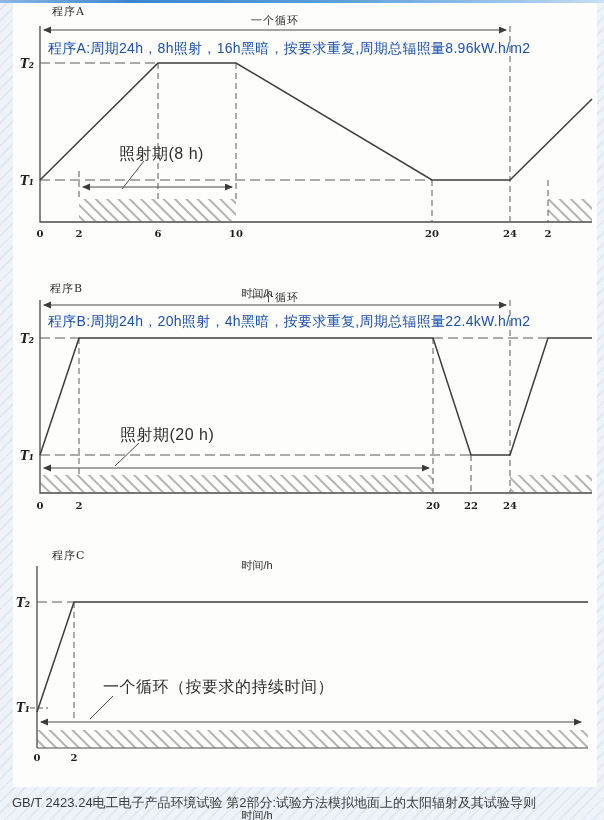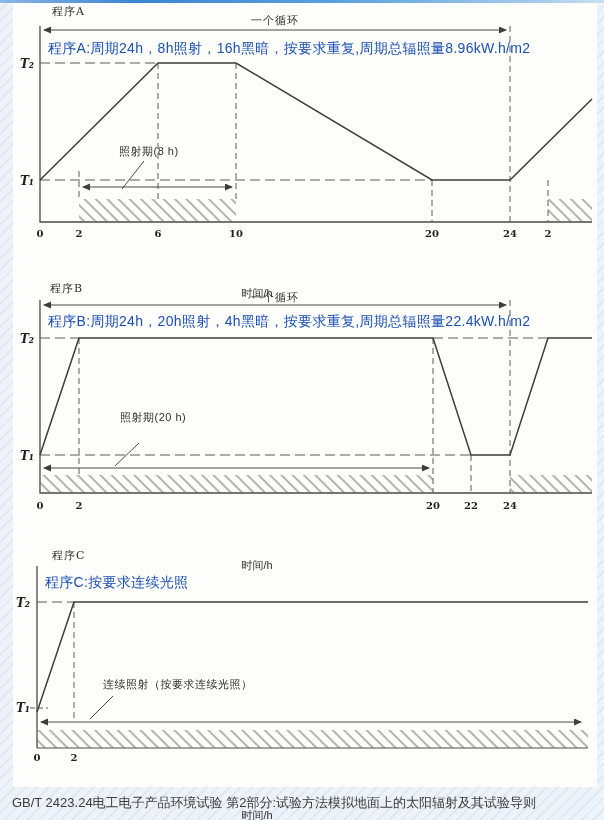--- a/index.html
+++ b/index.html
@@ -30,21 +30,21 @@
   .header{
     position:absolute;font-weight:normal;font-size:14px;color:#1b51b3;
     white-space:nowrap;letter-spacing:.3px;
   }
   .tlab{
     position:absolute;transform:translateX(-50%);
     font-family:"DejaVu Serif", serif;font-style:italic;font-weight:bold;
     font-size:12px;color:#222;white-space:nowrap;
   }
   .irr{
-    position:absolute;font-size:11px;color:#2e2e2e;white-space:nowrap;letter-spacing:.5px;
+    position:absolute;font-size:16px;color:#2e2e2e;white-space:nowrap;letter-spacing:.5px;
   }
   .tick{
     position:absolute;transform:translateX(-50%);
     font-family:"DejaVu Serif", serif;font-weight:bold;
     font-size:10px;color:#1f1f1f;white-space:nowrap;
   }
   .xlab{
     position:absolute;transform:translateX(-50%);
     font-size:11px;color:#2b2b2b;white-space:nowrap;margin-top:40px;
   }
@@ -139,32 +139,31 @@
   <span class="tick" style="left:432px;top:228px">20</span>
   <span class="tick" style="left:510px;top:228px">24</span>
   <span class="tick" style="left:548px;top:228px">2</span>
   <div class="xlab" style="left:257px;top:246px">时间/h</div>
 
   <div class="prog" style="left:22px;top:281px">程序B</div>
   <div class="cycle" style="left:275px;top:290px">一个循环</div>
   <div class="header" style="left:48px;top:313px">程序B:周期24h，20h照射，4h黑暗，按要求重复,周期总辐照量22.4kW.h/m2</div>
   <div class="tlab" style="left:27px;top:332px">T₂</div>
   <div class="tlab" style="left:27px;top:449px">T₁</div>
-  <div class="irr" style="left:120px;top:410px">照射期(20 h)</div>
+  <div class="irr" style="left:120px;top:425px">照射期(20 h)</div>
   <span class="tick" style="left:40px;top:500px">0</span>
   <span class="tick" style="left:79px;top:500px">2</span>
   <span class="tick" style="left:433px;top:500px">20</span>
   <span class="tick" style="left:471px;top:500px">22</span>
   <span class="tick" style="left:510px;top:500px">24</span>
   <div class="xlab" style="left:257px;top:518px">时间/h</div>
 
   <div class="prog" style="left:24px;top:548px">程序C</div>
-  <div class="header" style="left:45px;top:574px">程序C:按要求连续光照</div>
   <div class="tlab" style="left:23px;top:596px">T₂</div>
   <div class="tlab" style="left:23px;top:701px">T₁</div>
-  <div class="irr" style="left:103px;top:677px">连续照射（按要求连续光照）</div>
+  <div class="irr" style="left:103px;top:677px">一个循环（按要求的持续时间）</div>
   <span class="tick" style="left:37px;top:752px">0</span>
   <span class="tick" style="left:74px;top:752px">2</span>
   <div class="xlab" style="left:257px;top:768px">时间/h</div>
 
   <div class="caption">GB/T 2423.24电工电子产品环境试验 第2部分:试验方法模拟地面上的太阳辐射及其试验导则</div>
 
 </div>
 
 </body></html>

